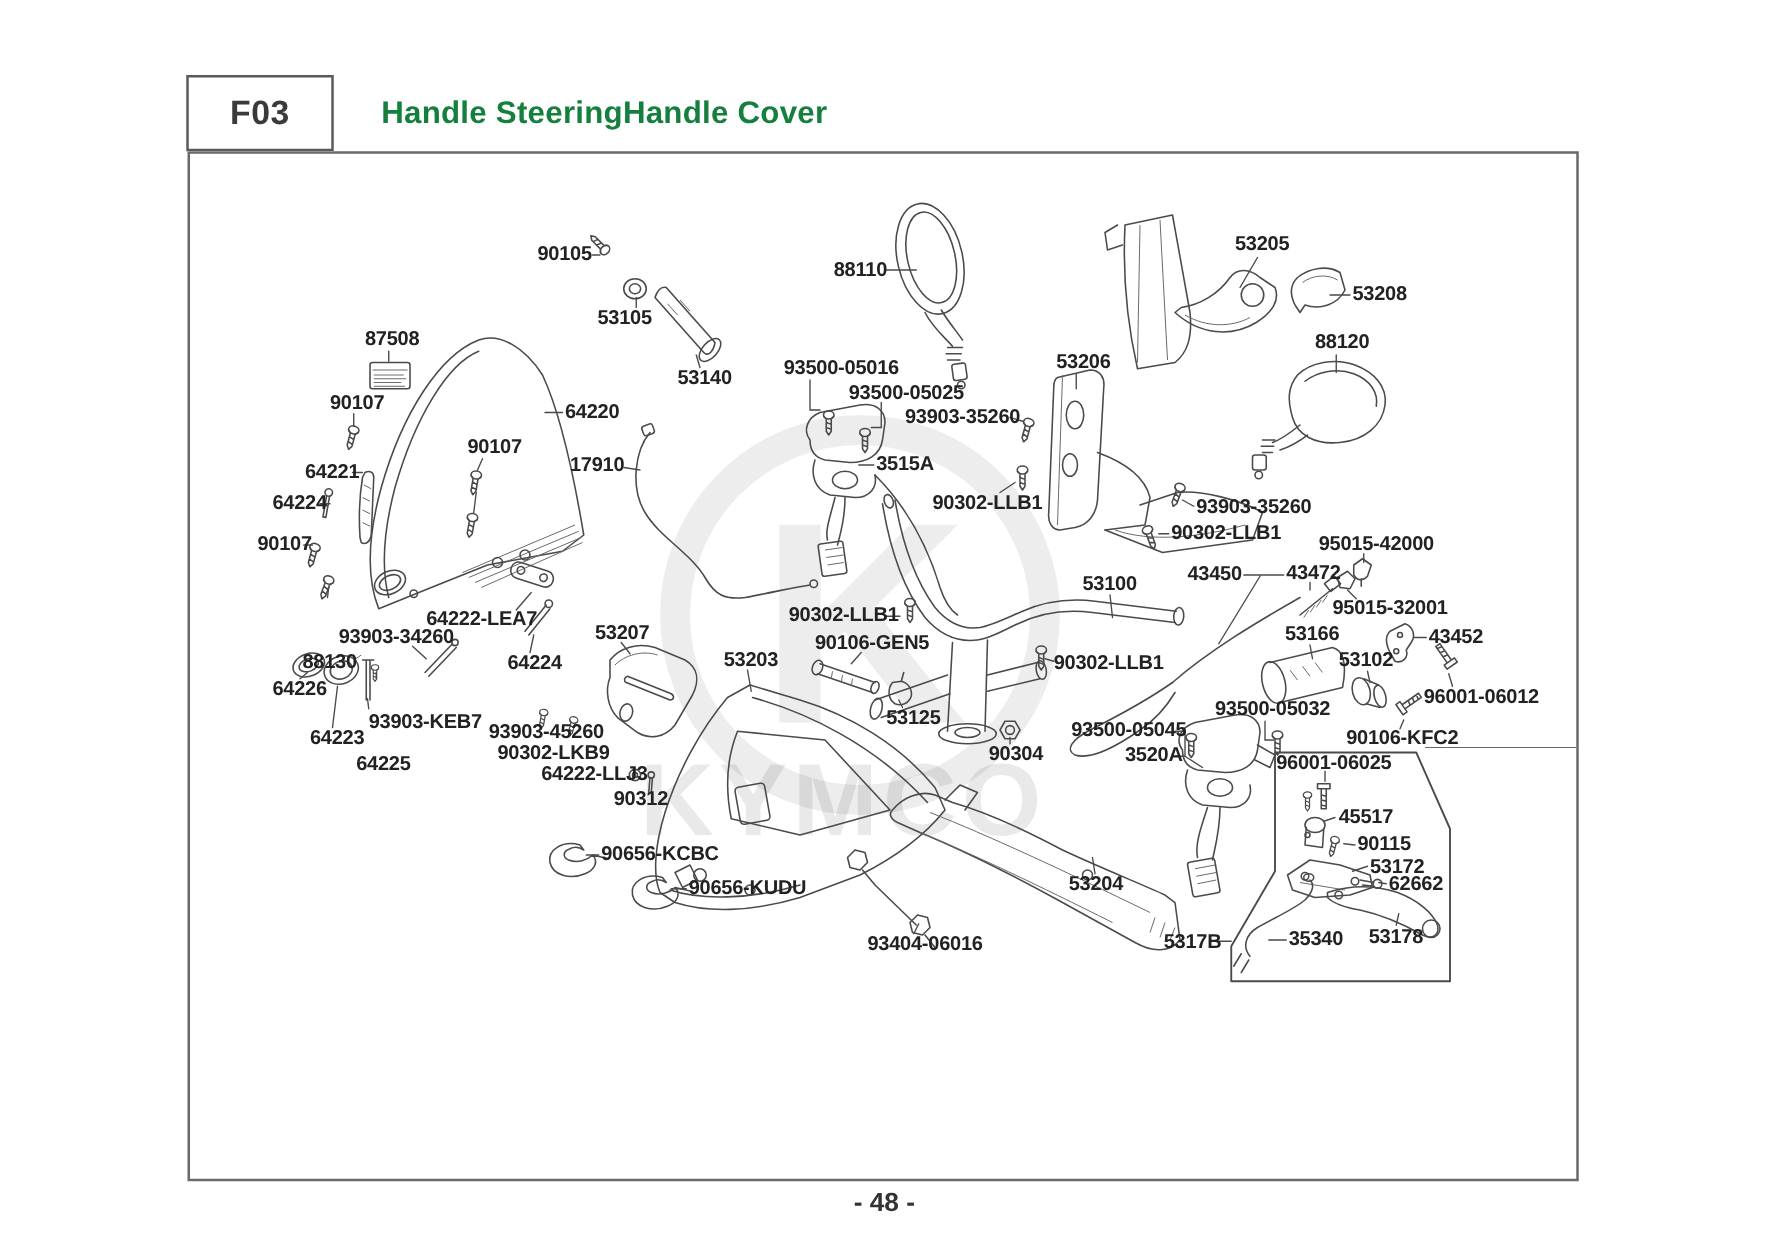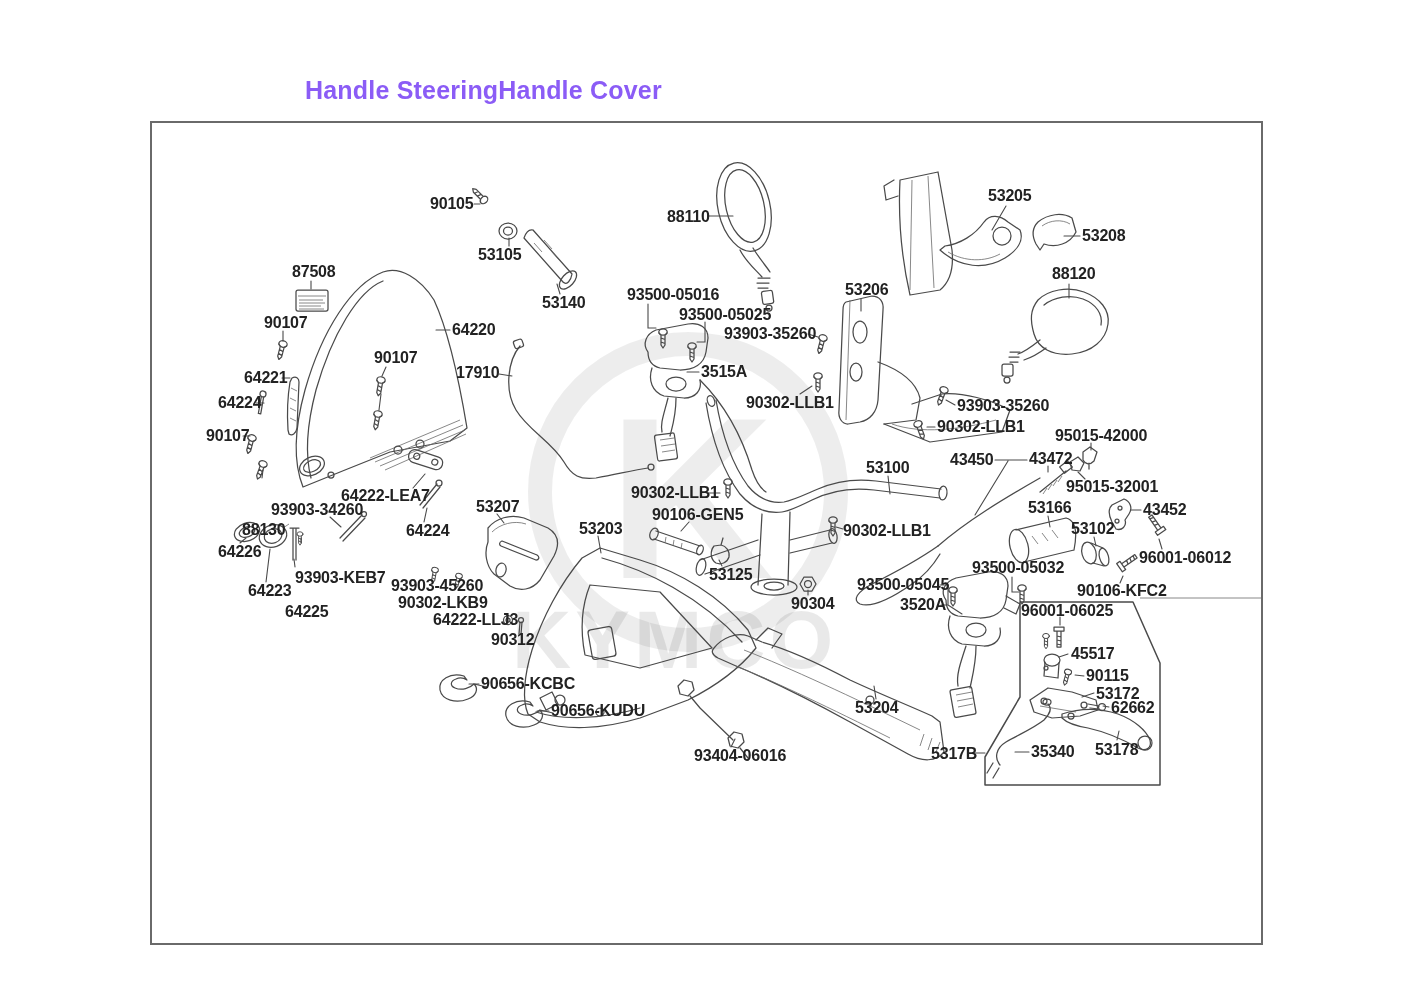--- a/index.html
+++ b/index.html
@@ -8,21 +8,21 @@
     font-family:"Liberation Sans","DejaVu Sans",sans-serif;color:#2b2b2b;
   }
   .page{position:absolute;inset:0;background:#fff;}
   .hdr-code-box{
     position:absolute;left:149px;top:60px;width:118px;height:61px;
     border:2px solid #5a5a5a;background:#fff;display:flex;align-items:center;justify-content:center;
     box-sizing:border-box;z-index:5;
   }
   .hdr-code{font-size:27px;font-weight:700;color:#3a3a3a;letter-spacing:.5px;}
   .hdr-title{
-    position:absolute;left:305px;top:76px;font-size:25px;font-weight:700;color:#8b5cf6;
+    position:absolute;left:305px;top:76px;font-size:25px;font-weight:700;color:#15803d;
     letter-spacing:.2px;white-space:nowrap;z-index:5;
   }
   .main-box{
     position:absolute;left:150px;top:121px;width:1113px;height:824px;
     border:2px solid #6a6a6a;box-sizing:border-box;background:transparent;z-index:1;
   }
   .page-number{
     position:absolute;left:0;top:951px;width:1415px;text-align:center;
     font-size:21px;font-weight:700;color:#333;z-index:5;
   }
@@ -35,20 +35,23 @@
   .ln{stroke:#4a4a4a;fill:none;stroke-width:1.25;stroke-linecap:round;stroke-linejoin:round;}
   .ln-thin{stroke:#6a6a6a;fill:none;stroke-width:.8;}
   .leader{stroke:#4a4a4a;fill:none;stroke-width:1.1;stroke-linecap:round;}
   .wm{opacity:1;}
 </style>
 </head>
 <body>
 
 <div class="page">
 
+  <div class="hdr-code-box">
+    <span class="hdr-code">F03</span>
+  </div>
   <div class="hdr-title">Handle SteeringHandle Cover</div>
 
   <div class="main-box"></div>
 
   <svg id="art" width="1415" height="1000" viewBox="0 0 1415 1000">
 
     <defs>
       <g id="scr">
         <ellipse cx="0" cy="0" rx="4.2" ry="3.2"></ellipse>
         <path d="M-4,1 L-2,3 L-2,13 L0,16 L2,13 L2,3 L4,1 M-2,6 L2,7.5 M-2,10 L2,11.5"></path>
@@ -438,13 +441,14 @@
       <div class="part-label" style="left: 481px; top: 676px;">90656-KCBC</div>
       <div class="part-label" style="left: 1096px; top: 686px;">53172</div>
       <div class="part-label" style="left: 1111px; top: 700px;">62662</div>
       <div class="part-label" style="left: 551px; top: 703px;">90656-KUDU</div>
       <div class="part-label" style="left: 1095px; top: 742px;">53178</div>
       <div class="part-label" style="left: 1031px; top: 744px;">35340</div>
       <div class="part-label" style="left: 931px; top: 746px;">5317B</div>
       <div class="part-label" style="left: 694px; top: 748px;">93404-06016</div>
     </div>
 
+  <div class="page-number">- 48 -</div>
 </div>
 
 </body></html>

